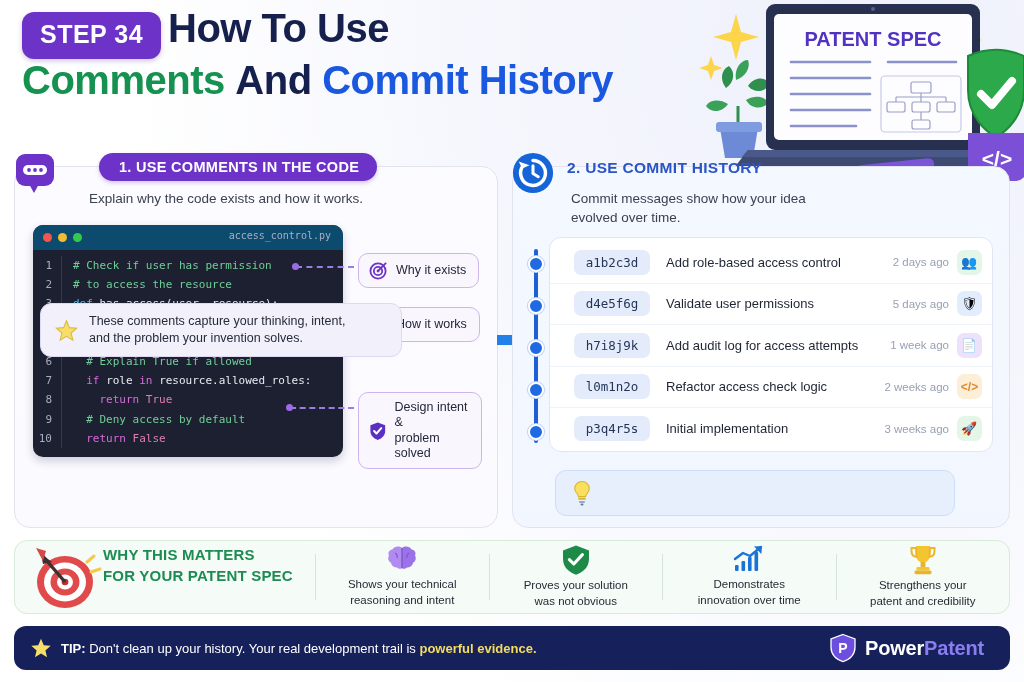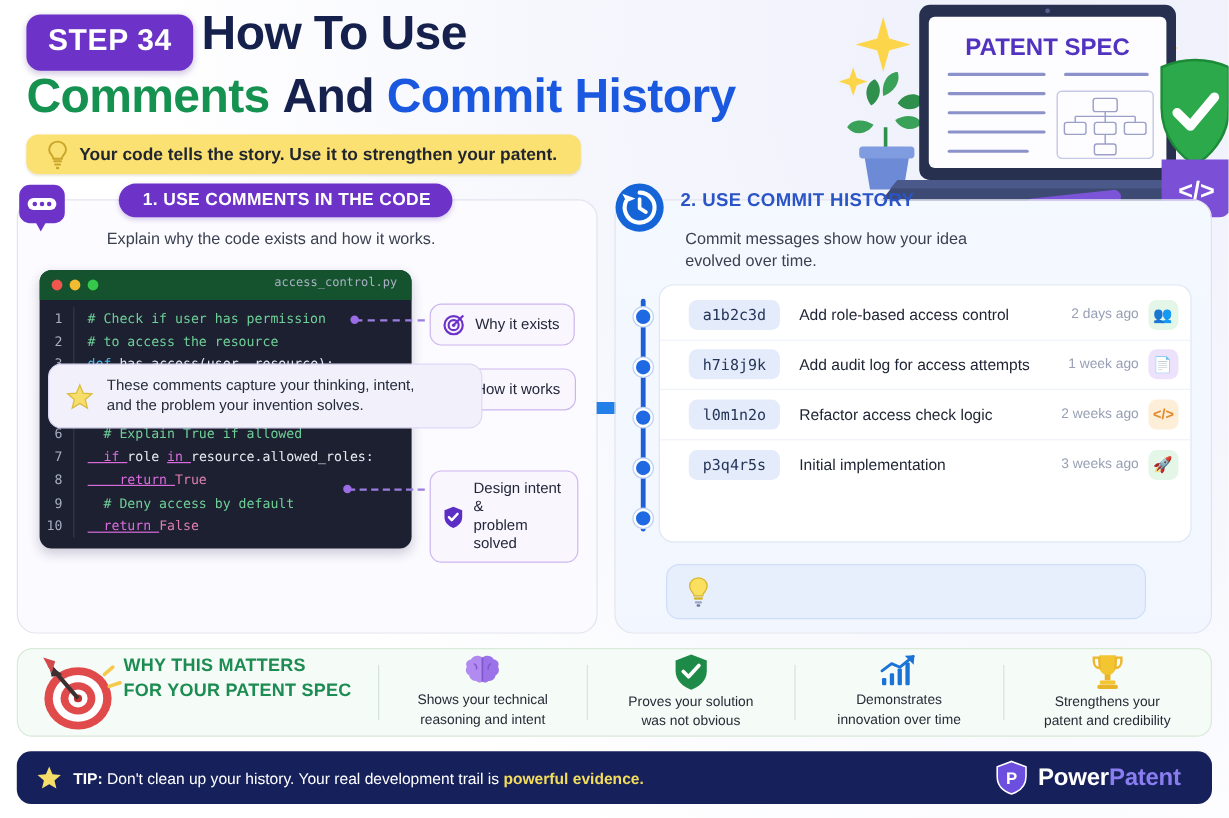--- a/index.html
+++ b/index.html
@@ -81,42 +81,42 @@
   .panel-left .panel-sub { left:74px; top:22px; }
   .panel-right .panel-sub { left:58px; top:22px; width:300px; }
 
   
   .code-win {
     position:absolute; left:18px; top:58px; width:310px; height:232px;
     background:#1c2030; border-radius:10px; overflow:hidden;
     box-shadow:0 4px 10px rgba(25,25,60,.20);
   }
   .code-bar {
-    height:25px; background:#14532d; display:flex; align-items:center;
+    height:25px; background:#0c4a6e; display:flex; align-items:center;
     padding:0 10px; position:relative;
   }
   .dot { width:9px; height:9px; border-radius:50%; margin-right:6px; }
   .d-red{background:#f0564e;} .d-yel{background:#f2bb31;} .d-grn{background:#35c84a;}
   .code-file {
     position:absolute; right:12px; top:5px;
     font-family:"DejaVu Sans Mono", monospace; font-size:10px; color:#a9b0c4;
   }
   .code-body {
     padding:6px 0 0 0; font-family:"DejaVu Sans Mono", monospace;
     font-size:11px; line-height:19.2px;
   }
   .cl { display:flex; height:19.2px; align-items:center; }
   .ln {
     width:28px; text-align:right; padding-right:9px;
     color:#a7aec2; font-size:11px; flex:0 0 auto;
   }
   .gutter { width:1px; height:19.2px; background:#343a4e; flex:0 0 auto; }
   .ct { padding-left:11px; white-space:pre; }
   .c-com { color:#6fcf97; }
-  .c-kw  { color:#d96bdd;text-decoration:underline; }
+  .c-kw  { color:#d96bdd; }
   .c-def { color:#4fb8e8; }
   .c-fn  { color:#e8eaf2; }
   .c-txt { color:#e8eaf2; }
   .c-lit { color:#dd7fb3; }
 
   
   .anno {
     position:absolute; background:#faf6fe; border:1.4px solid #cdb6ee;
     border-radius:10px; display:flex; align-items:center; gap:8px;
     padding:7px 12px 7px 10px;
@@ -208,29 +208,20 @@
 </head>
 <body>
 
 <div class="page">
 
   <div class="header">
     <div class="step-badge">STEP 34</div>
     <div class="title-l1">How To Use</div>
     <div class="title-l2">
       <span class="t-green">Comments</span><span class="t-navy">&nbsp;</span><span class="t-navy">And</span><span class="t-navy">&nbsp;</span><span class="t-blue">Commit History</span>
-    </div>
-    <div class="subtitle-bar">
-      <svg class="sub-bulb" width="24" height="26" viewBox="0 0 24 26">
-        <path d="M12 2c-4 0-7 3-7 6.7 0 2.6 1.5 4 2.6 5.3.6.8.9 1.5.9 2.3h7c0-.8.3-1.5.9-2.3C17.5 12.7 19 11.3 19 8.7 19 5 16 2 12 2z" fill="none" stroke="#c9a52a" stroke-width="1.6"></path>
-        <rect x="8.4" y="17.6" width="7.2" height="1.7" rx=".8" fill="#c9a52a"></rect>
-        <rect x="9.2" y="20.3" width="5.6" height="1.7" rx=".8" fill="#c9a52a"></rect>
-        <rect x="10.6" y="23" width="2.8" height="2" rx="1" fill="#c9a52a"></rect>
-      </svg>
-      <span class="txt">Your code tells the story. Use it to strengthen your patent.</span>
     </div>
   </div>
 
   <div class="illus">
     <svg width="346" height="196" viewBox="0 0 346 196">
 
       <g>
         <path d="M58 18 L63 36 L81 41 L63 46 L58 64 L53 46 L35 41 L53 36 Z" fill="#fcd54a"></path>
         <path d="M33 60 L36 69 L45 72 L36 75 L33 84 L30 75 L21 72 L30 69 Z" fill="#fcd54a"></path>
         <path d="M288 28 L292 40 L304 44 L292 48 L288 60 L284 48 L272 44 L284 40 Z" fill="#fcd54a"></path>
@@ -426,20 +417,26 @@
 
     <div class="commit-card">
       <div id="commit-rows">
           <div class="commit-row">
             <span class="sha">a1b2c3d</span>
             <span class="cmsg">Add role-based access control</span>
             <span class="cwhen">2 days ago</span>
             <span class="cicon" style="background: rgb(228, 246, 232);">👥</span>
           </div>
           <div class="commit-row">
+            <span class="sha">d4e5f6g</span>
+            <span class="cmsg">Validate user permissions</span>
+            <span class="cwhen">5 days ago</span>
+            <span class="cicon" style="background: rgb(225, 237, 252);">🛡</span>
+          </div>
+          <div class="commit-row">
             <span class="sha">h7i8j9k</span>
             <span class="cmsg">Add audit log for access attempts</span>
             <span class="cwhen">1 week ago</span>
             <span class="cicon" style="background: rgb(236, 226, 251);">📄</span>
           </div>
           <div class="commit-row">
             <span class="sha">l0m1n2o</span>
             <span class="cmsg">Refactor access check logic</span>
             <span class="cwhen">2 weeks ago</span>
             <span class="cicon" style="background: rgb(253, 238, 215); color: rgb(224, 138, 44); font-weight: bold; font-size: 12px;">&lt;/&gt;</span>

